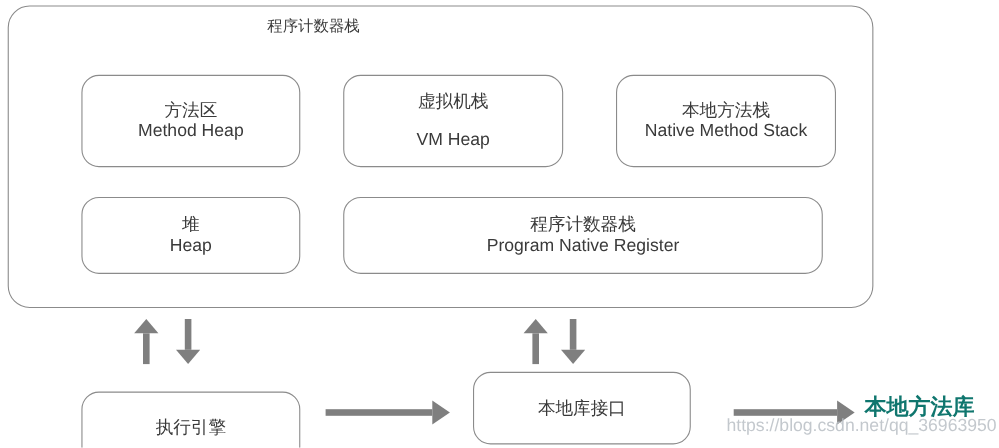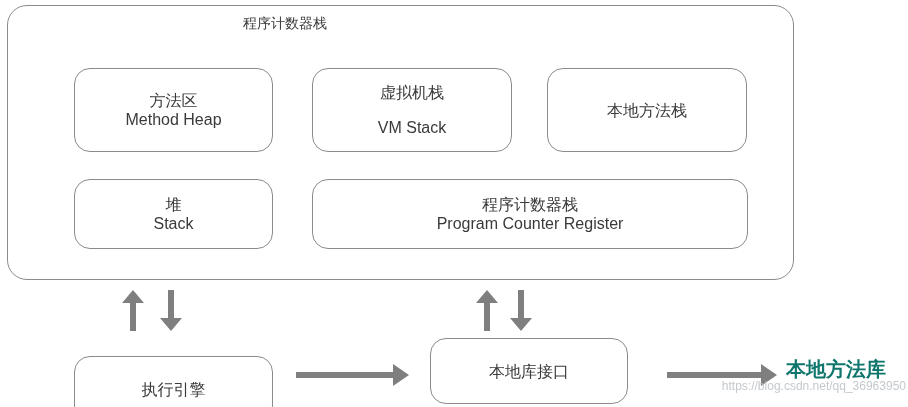--- a/index.html
+++ b/index.html
@@ -47,21 +47,21 @@
     align-items: center;
     justify-content: center;
     text-align: center;
     font-size: 16px;
     line-height: 19px;
     color: var(--text);
   }
 
   .box-method-area      { left: 74px;  top: 68px;  width: 199px; height: 84px; }
   .box-vm-stack         { left: 312px; top: 68px;  width: 200px; height: 84px; gap: 16px; }
-  .box-native-stack     { left: 547px; top: 68px;  width: 200px; height: 84px; }
+  .box-native-stack     { left: 560px; top: 68px;  width: 200px; height: 84px; }
   .box-heap             { left: 74px;  top: 179px; width: 199px; height: 70px; }
   .box-pc-register      { left: 312px; top: 179px; width: 436px; height: 70px; }
   .box-execution-engine { left: 74px;  top: 356px; width: 199px; height: 66px; }
   .box-native-interface { left: 430px; top: 338px; width: 198px; height: 66px; text-align: center; }
 
   
   .v-arrow { position: absolute; width: 22px; top: 290px; }
   .v-head-up {
     width: 0; height: 0; margin: 0 auto;
     border-left: 11px solid transparent;
@@ -108,21 +108,21 @@
     color: #0f766e;
     white-space: nowrap;
     z-index: 2;
   }
 
   .watermark {
     position: absolute;
     left: 648px; top: 379px;
     width: 258px;
     text-align: right;
-    font-size: 12px;
+    font-size: 16px;
     color: rgba(185, 190, 196, 0.85);
     white-space: nowrap;
     z-index: 3;
     pointer-events: none;
   }
 </style>
 </head>
 <body>
 
 <div class="canvas">
@@ -130,35 +130,36 @@
   <div class="outer-box"></div>
   <div class="diagram-title">程序计数器栈</div>
 
   <div class="box box-method-area">
     <div>方法区</div>
     <div>Method Heap</div>
   </div>
 
   <div class="box box-vm-stack">
     <div>虚拟机栈</div>
-    <div>VM Stack</div>
+    <div>VM Heap</div>
   </div>
 
   <div class="box box-native-stack">
     <div>本地方法栈</div>
+    <div>Native Method Stack</div>
   </div>
 
   <div class="box box-heap">
     <div>堆</div>
-    <div>Stack</div>
+    <div>Heap</div>
   </div>
 
   <div class="box box-pc-register">
     <div>程序计数器栈</div>
-    <div>Program Counter Register</div>
+    <div>Program Native Register</div>
   </div>
 
   <div class="v-arrow arrow-up-1">
     <div class="v-head-up"></div>
     <div class="v-shaft"></div>
   </div>
   <div class="v-arrow arrow-down-1">
     <div class="v-shaft"></div>
     <div class="v-head-down"></div>
   </div>

